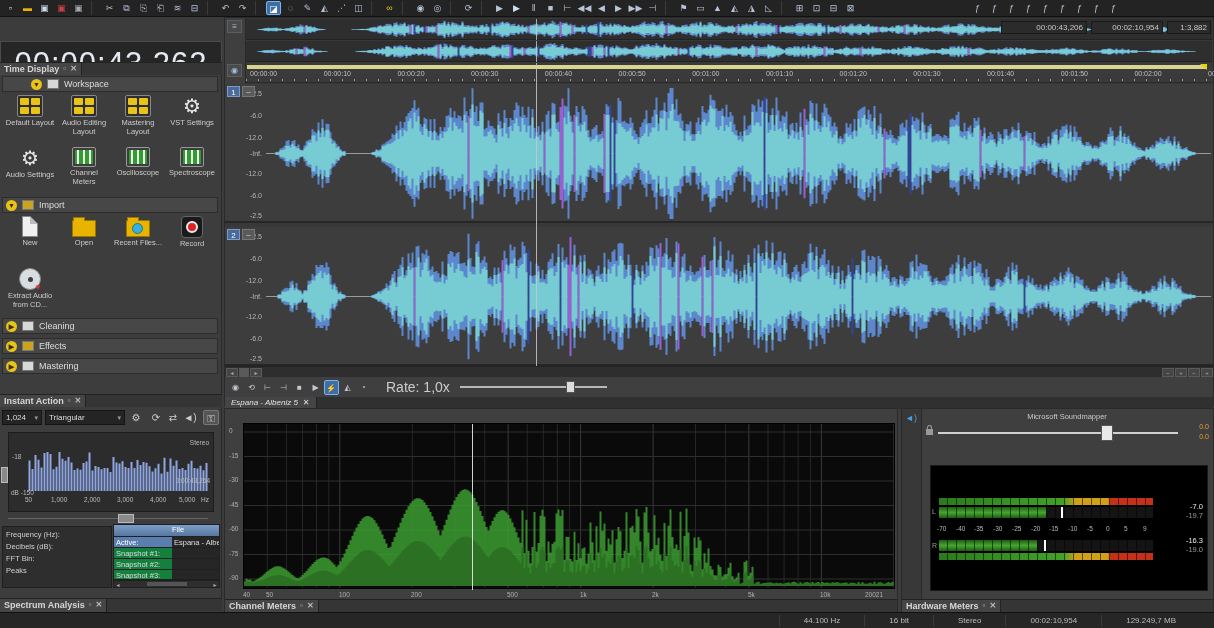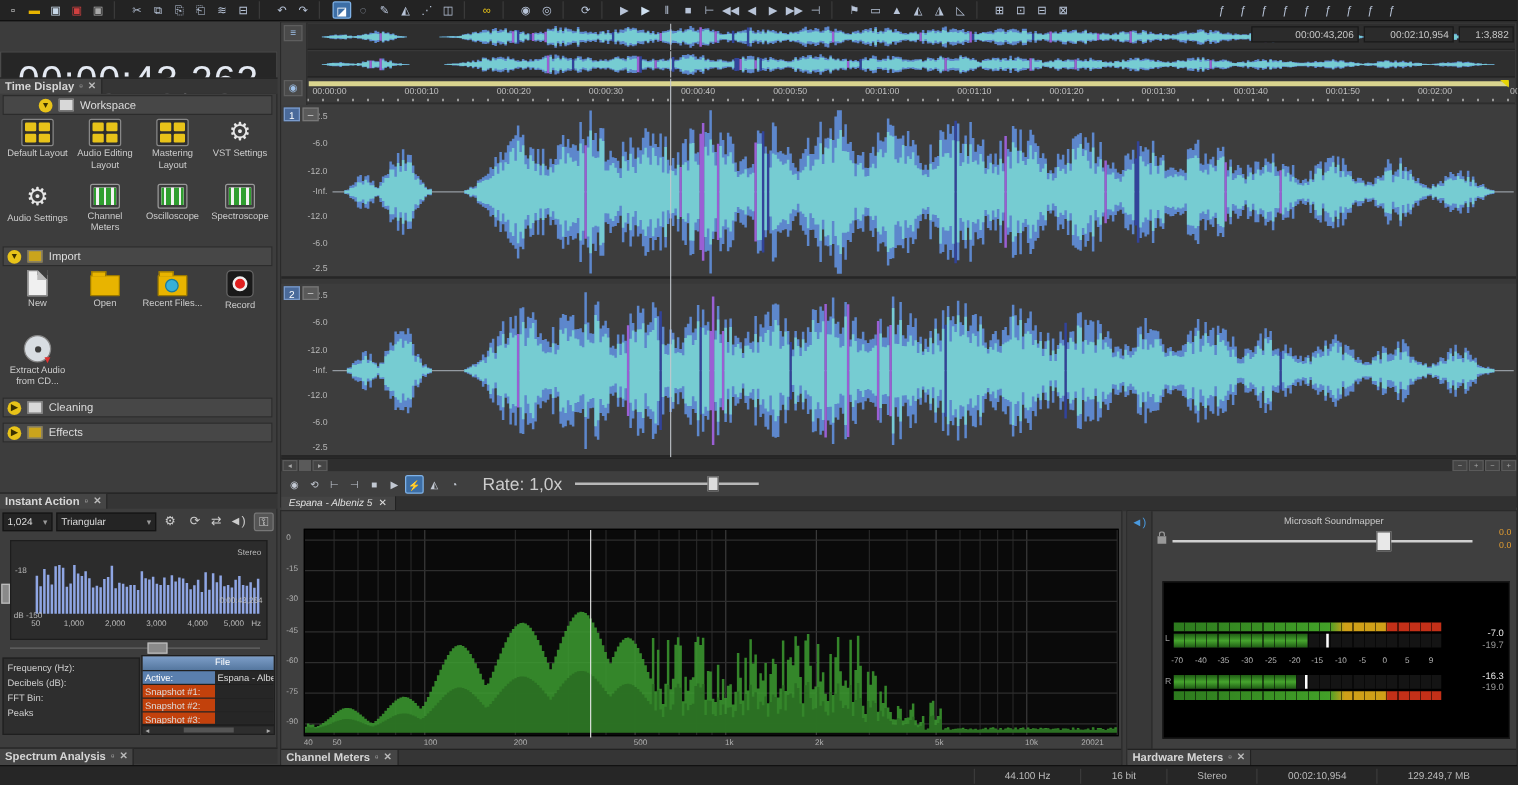--- a/index.html
+++ b/index.html
@@ -61,21 +61,21 @@
   #spec-hslider{left:8px;top:107px;width:200px;height:9px;}
   #spec-hslider .trk{position:absolute;left:0;top:4px;width:100%;height:1px;background:#666;}
   #spec-hslider .hnd{position:absolute;left:110px;top:0;width:16px;height:9px;background:#8a8a8a;border:1px solid #bbb;}
   #spec-vslider{left:1px;top:60px;width:7px;height:16px;background:#8a8a8a;border:1px solid #bbb;}
   #spec-info{left:2px;top:119px;width:110px;height:62px;background:#2e2e2e;border:1px solid #1f1f1f;padding:2px 3px;}
   #spec-info div{font-size:7.5px;color:#cfcfcf;line-height:12px;}
   #spec-table{left:113px;top:117px;width:107px;height:56px;border:1px solid #1f1f1f;overflow:hidden;}
   .st-hdr{height:11px;background:linear-gradient(#7d9ec8,#55779f);color:#fff;font-size:7.5px;display:flex;}
   .st-hdr .c2{margin-left:58px;}
   .st-row{height:11px;display:flex;font-size:7.5px;color:#ddd;background:#2a2a2a;border-top:1px solid #202020;}
-  .st-row .c1{width:58px;background:#c2410c;padding-left:2px;line-height:11px;}
+  .st-row .c1{width:58px;background:#15803d;padding-left:2px;line-height:11px;}
   .st-row .c2{flex:1;padding-left:2px;line-height:11px;background:#262626;overflow:hidden;white-space:nowrap;}
   .st-row.active .c1{background:#5a7fae;color:#fff;}
   #spec-scroll{left:113px;top:173px;width:107px;height:8px;background:#2e2e2e;border:1px solid #1f1f1f;display:flex;justify-content:space-between;}
   #spec-scroll span{font-size:6px;color:#aaa;width:8px;text-align:center;line-height:8px;}
   #spec-scroll .thumb{flex:0 0 40px;background:#555;margin:1px 2px;}
   #tab-spec{left:0;top:598px;width:222px;}
   
   #wave-panel{left:224px;top:17px;width:990px;height:389px;background:#383838;border:1px solid #2a2a2a;}
   .ov-row{position:absolute;left:21px;width:966px;height:21px;background:#2e2e2e;border-bottom:1px solid #222;}
   #wv-leftstrip{left:0;top:0;width:21px;height:66px;background:#3f3f3f;border-right:1px solid #2a2a2a;}
@@ -318,20 +318,25 @@
     <div class="sec-hdr" style="top:243px;">
       <span class="ycirc">▶</span>
       <span class="mini-ic"></span>
       <span class="lbl">Cleaning</span>
       </div>
     <div class="sec-hdr" style="top:263px;">
       <span class="ycirc">▶</span>
       <span class="mini-ic amber"></span>
       <span class="lbl">Effects</span>
       </div>
+    <div class="sec-hdr" style="top:283px;">
+      <span class="ycirc">▶</span>
+      <span class="mini-ic"></span>
+      <span class="lbl">Mastering</span>
+      </div>
   </div>
 
   <div id="tab-instant" class="abs ptab">
     <span class="tlab">
       <span>Instant Action</span>
       <span class="tico">▫</span>
       <span class="tico">✕</span>
     </span>
   </div>
 

